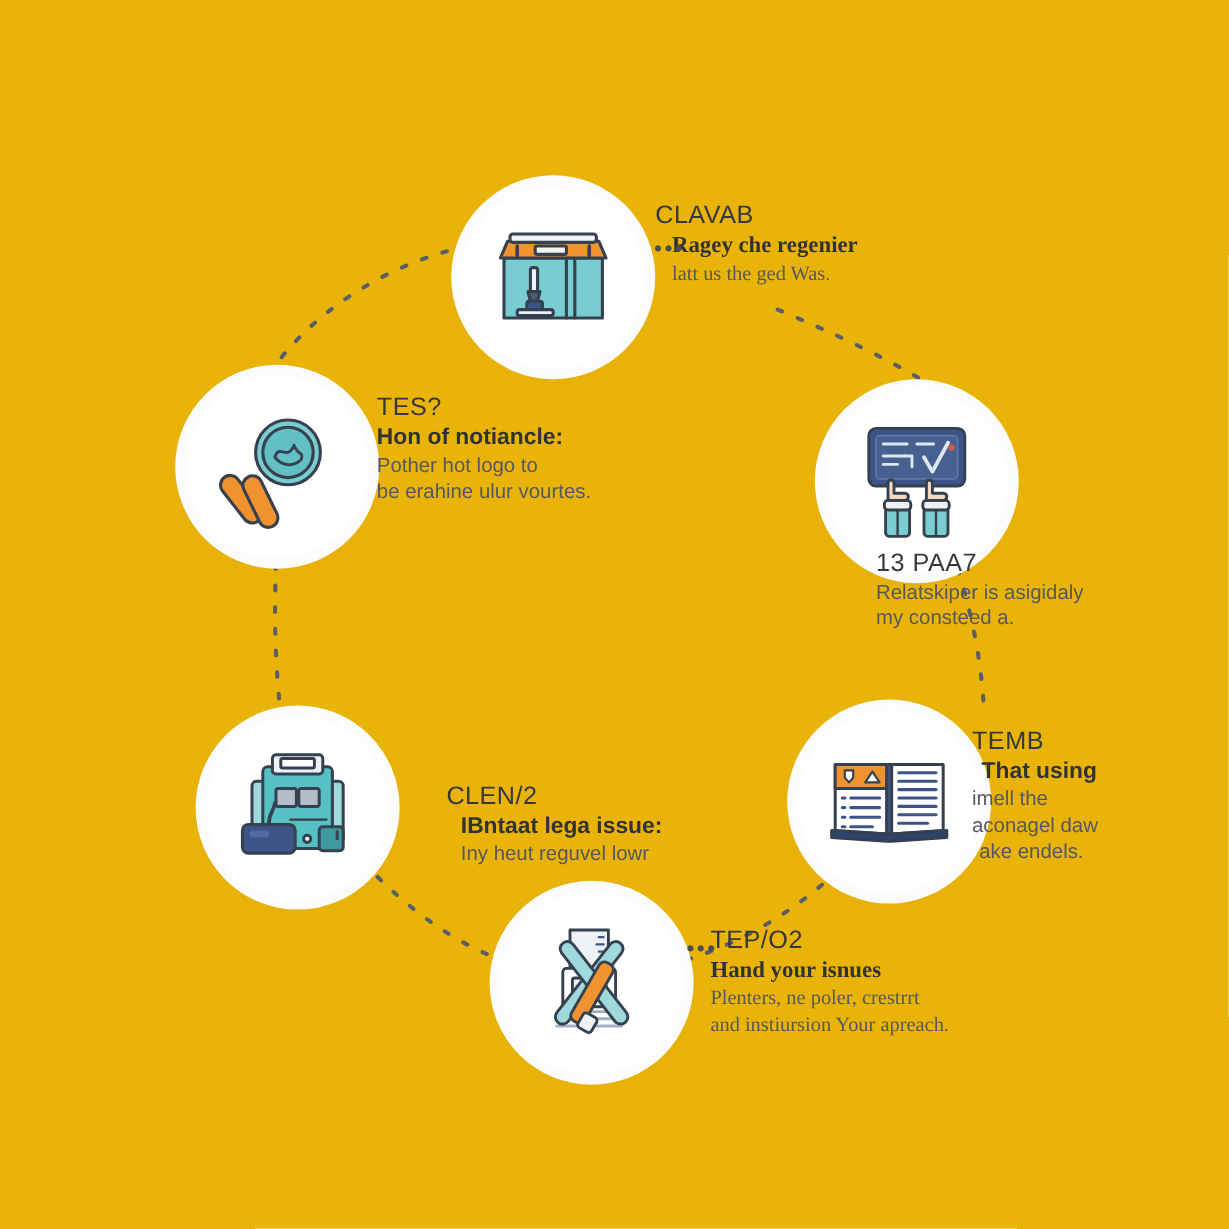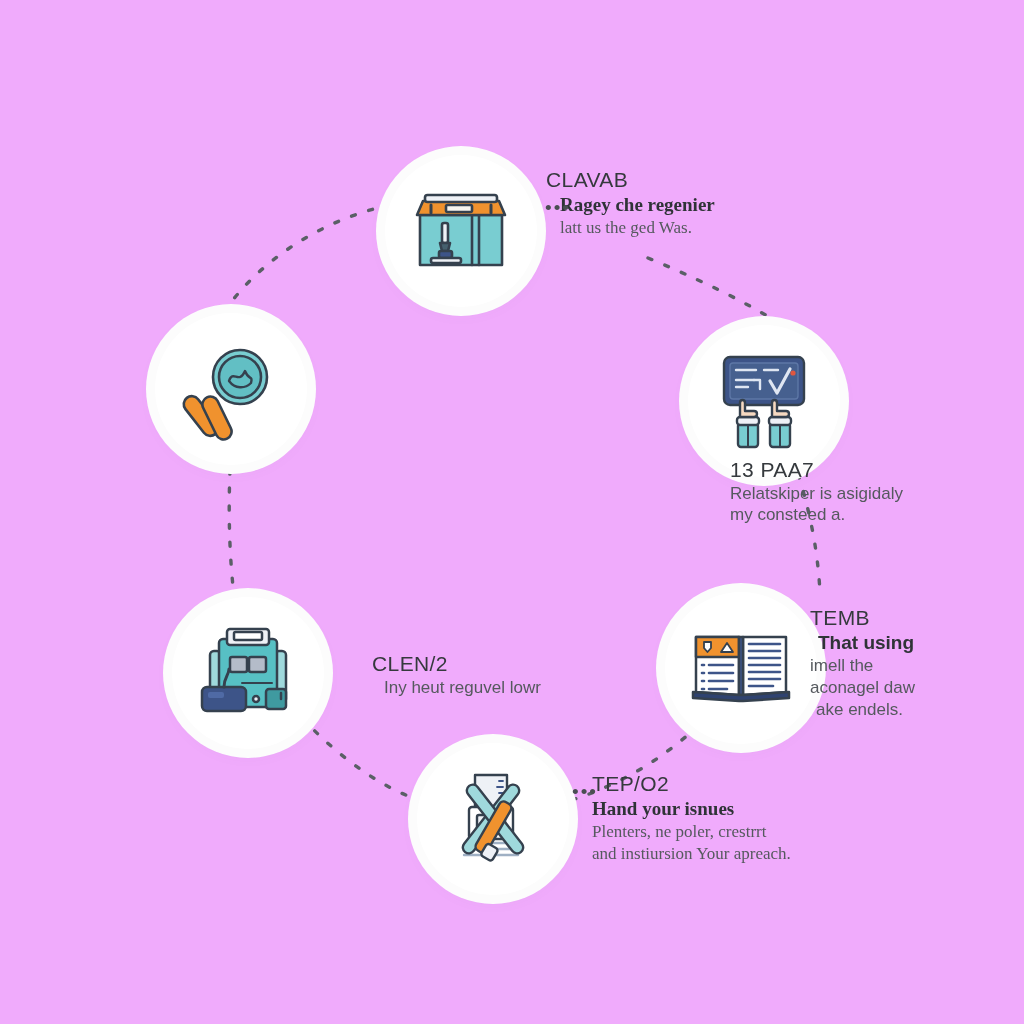--- a/index.html
+++ b/index.html
@@ -14,21 +14,21 @@
     overflow: hidden;
     font-family: "Liberation Sans", sans-serif;
     color: #3a3a3a;
     -webkit-font-smoothing: antialiased;
   }
 
   #canvas {
     position: relative;
     width: 1024px;
     height: 1024px;
-    background: #f0abfc;
+    background: #eab308;
   }
 
   
   #connectors {
     position: absolute;
     left: 0;
     top: 0;
     width: 1024px;
     height: 1024px;
     pointer-events: none;
@@ -154,20 +154,28 @@
         <rect x="30" y="58" width="16" height="46" rx="8" fill="#f0922e" transform="rotate(-26 38 81)"></rect>
 
         <circle cx="61" cy="40" r="27" fill="#79cdd1"></circle>
         <circle cx="61" cy="40" r="21" fill="#62bfc4"></circle>
 
         <path d="M50 44 C54 32 60 48 66 34 C70 44 74 38 72 46 C66 52 56 52 50 44 Z" fill="none" stroke-width="2.4"></path>
       </g>
     </svg>
   </div>
 
+  <div class="block" style="left:314px; top:328px;">
+    <div class="label">TES?</div>
+    <div class="heading">Hon of notiancle:</div>
+    <div class="body">
+      <span>Pother hot logo to</span>
+      <span>be erahine ulur vourtes.</span>
+    </div>
+  </div>
 
   <div class="node" style="left:688px; top:325px;">
     <svg width="104" height="104" viewBox="0 0 104 104">
       <g stroke="#35414e" stroke-width="2.4" stroke-linejoin="round" stroke-linecap="round">
 
         <rect x="12" y="8" width="80" height="48" rx="6" fill="#3d5488"></rect>
         <rect x="18" y="14" width="68" height="36" rx="3" fill="#46608f" stroke="#5d77a6" stroke-width="1.4"></rect>
         <g stroke="#dfe6f2" stroke-width="2.4">
           <line x1="24" y1="21" x2="44" y2="21"></line>
           <line x1="52" y1="21" x2="66" y2="21"></line>
@@ -222,20 +230,21 @@
 
         <path d="M28 66 C28 56 33 54 33 48" fill="none" stroke-width="3"></path>
         <circle cx="60" cy="78" r="3" fill="#eef1f6"></circle>
         <line x1="46" y1="62" x2="76" y2="62" stroke-width="2"></line>
       </g>
     </svg>
   </div>
 
   <div class="block" style="left:325px; top:652px;margin-left:47px;">
     <div class="label">CLEN/2</div>
+    <div class="heading" style="padding-left:12px;">IBntaat lega issue:</div>
     <div class="body" style="padding-left:12px;">
       <span>Iny heut reguvel lowr</span>
     </div>
   </div>
 
   <div class="node" style="left:665px; top:592px;">
     <svg width="104" height="104" viewBox="0 0 104 104">
       <g stroke="#35414e" stroke-width="2.5" stroke-linejoin="round" stroke-linecap="round">
 
         <path d="M7 21 L50 21 L50 79 L7 76 Z" fill="#ffffff"></path>

